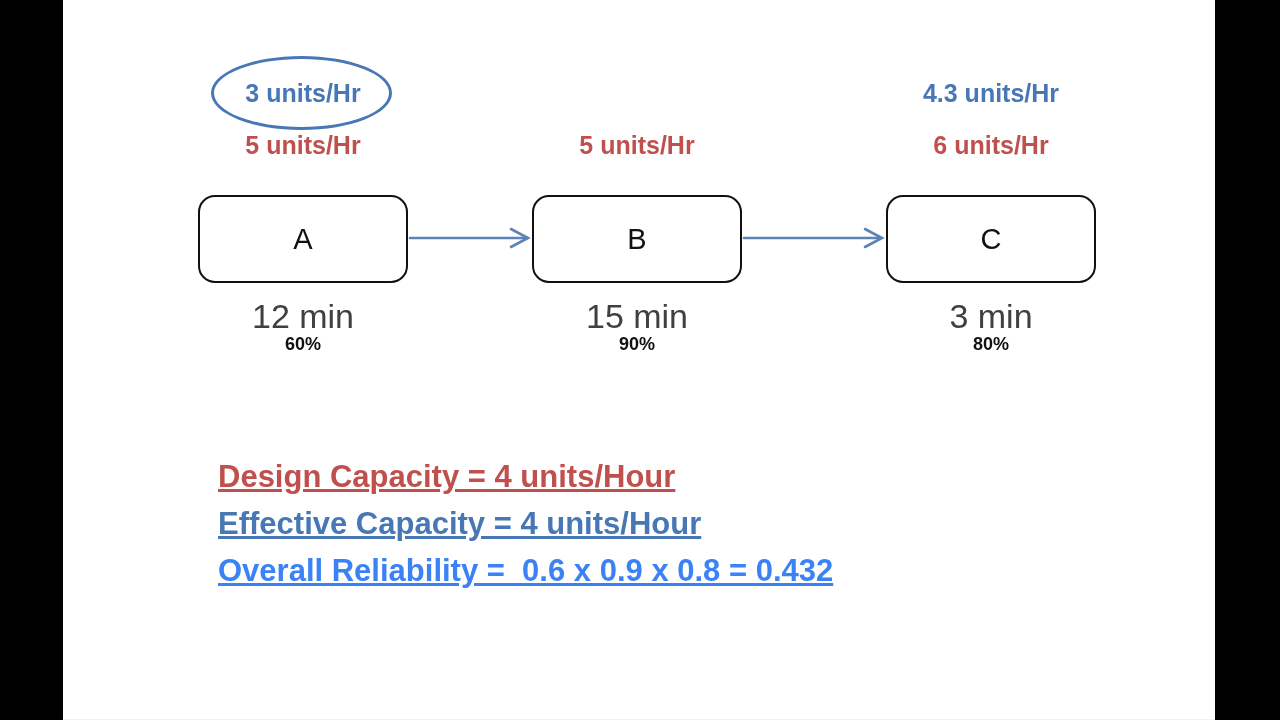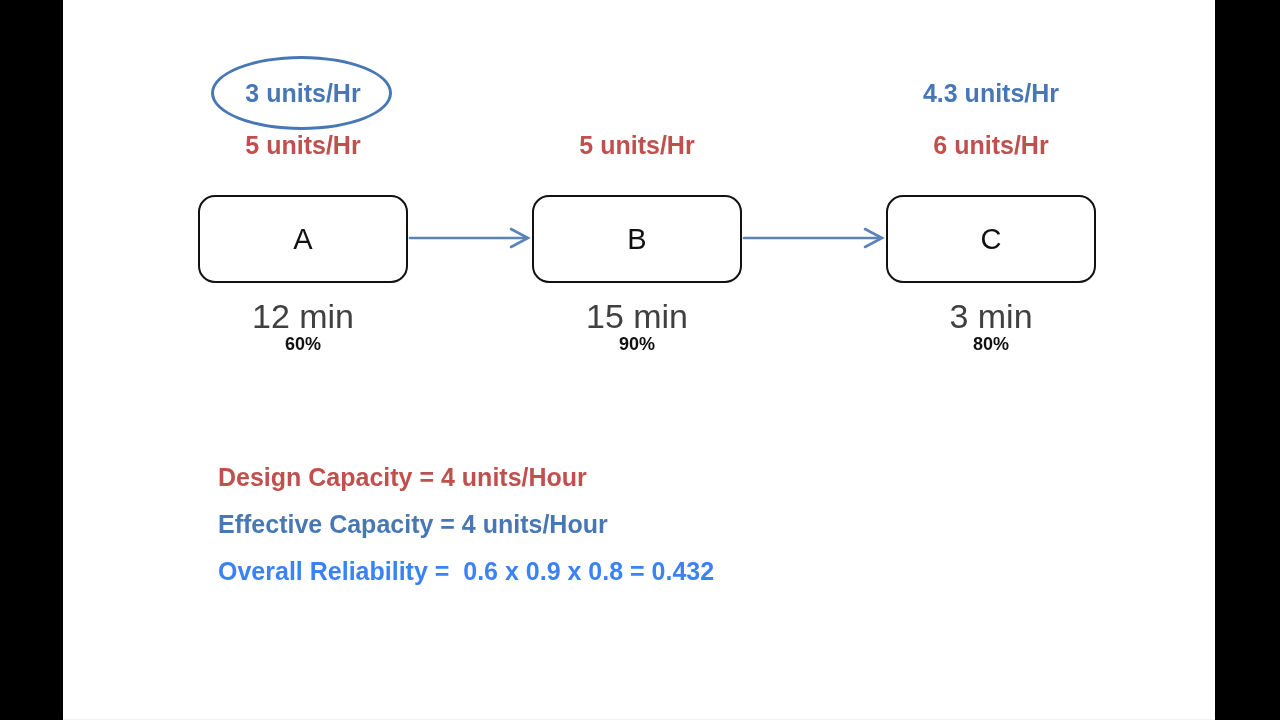--- a/index.html
+++ b/index.html
@@ -100,25 +100,26 @@
     pointer-events: none;
   }
 
   .summary {
     position: absolute;
     left: 155px;
     top: 462px;
     width: 900px;
   }
   .summary-line {
-    font-size: 25px;
+    font-size: 31px;
     font-weight: bold;
     line-height: 30px;
     margin-bottom: 17px;
     white-space: pre;
+    text-decoration: underline;
   }
   .sum-design    { color: var(--red, #C0504D); }
   .sum-effective { color: var(--blue, #4777B5); }
   .sum-reliability { color: #3b82f6; }
 </style>
 </head>
 <body>
 
 <div class="stage">
   <div class="letterbox left"></div>

